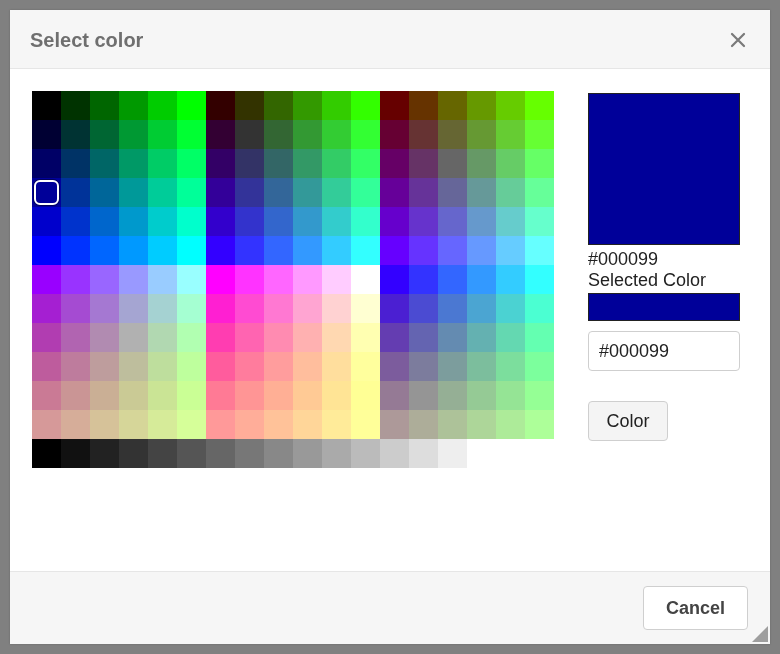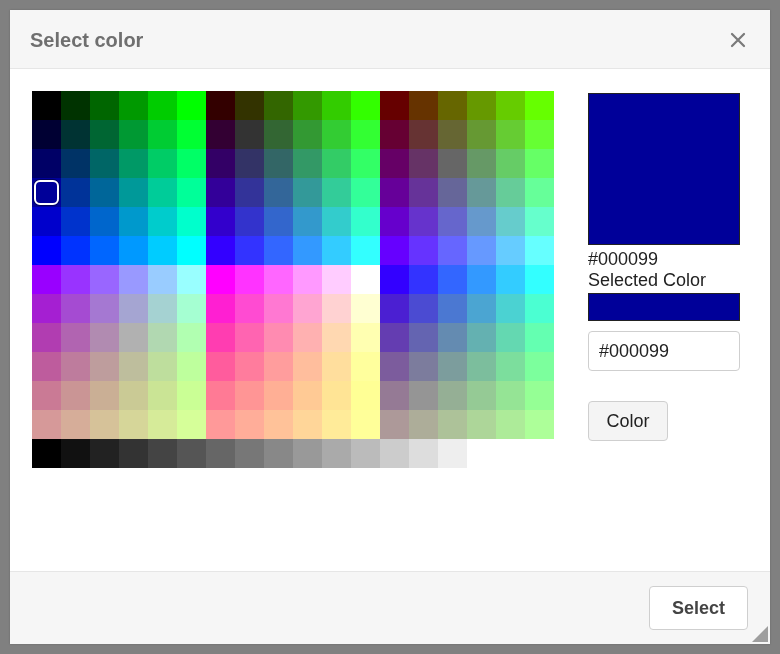--- a/index.html
+++ b/index.html
@@ -420,18 +420,18 @@
       <div class="highlight-box" id="highlight-box" style="background: rgb(0, 0, 153);"></div>
       <div>#000099</div>
       <div>Selected Color</div>
       <div class="selected-box" id="selected-box" style="background: rgb(0, 0, 153);"></div>
       <input class="hex-input" type="text" value="#000099" style="">
       <button class="clear-btn">Color</button>
     </div>
   </div>
 
   <div class="dialog-footer">
-    <button class="cancel-btn">Select</button>
+    <button class="cancel-btn">Cancel</button>
     <svg class="resize-grip" viewBox="0 0 16 16">
       <path d="M16 0 L0 16 L16 16 Z" fill="currentColor"></path>
     </svg>
   </div>
 </div>
 
 </body></html>

